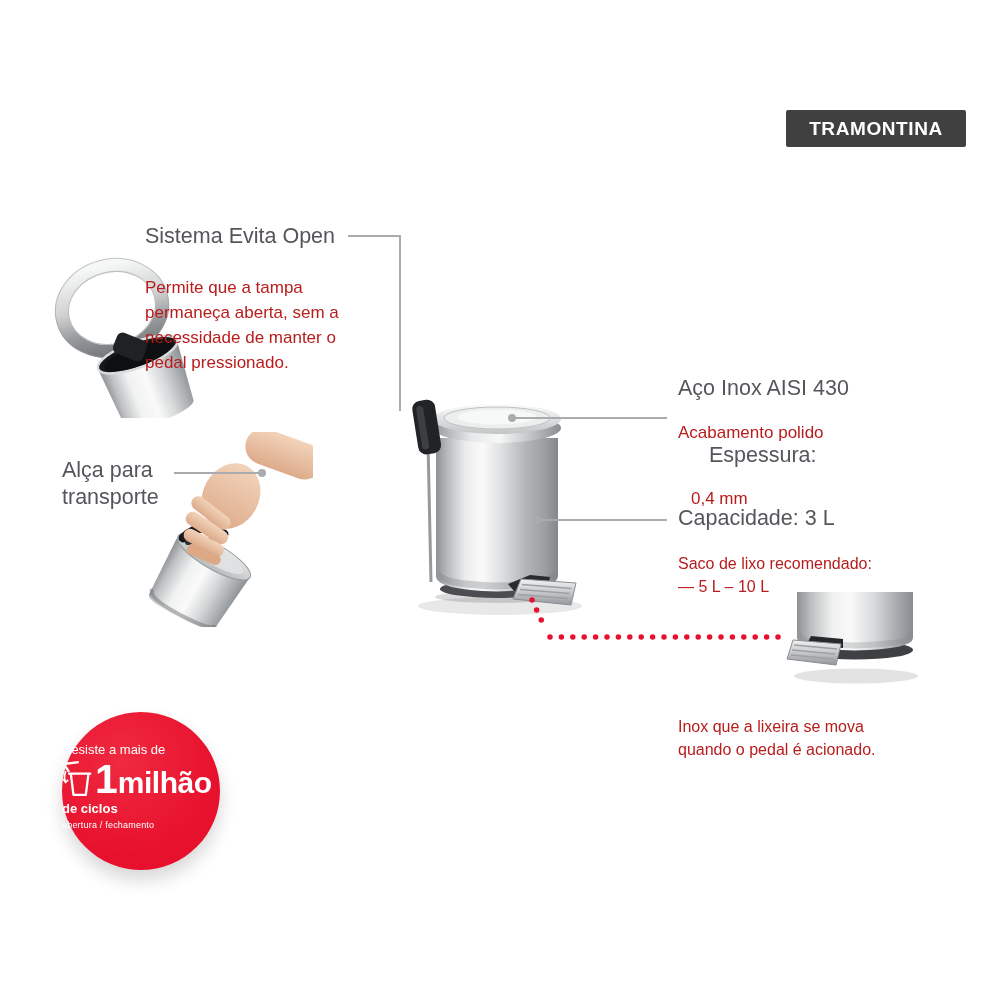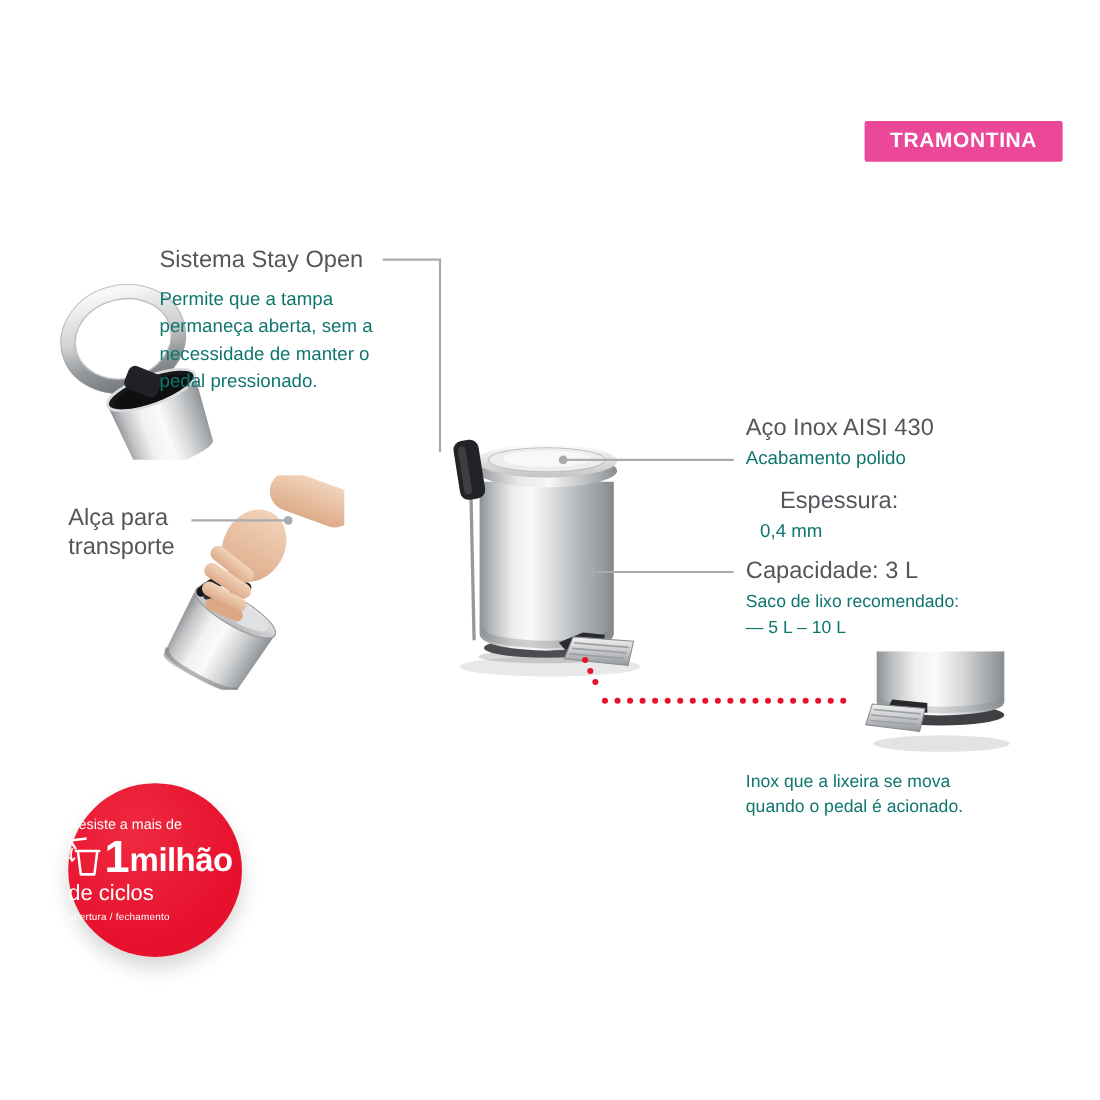--- a/index.html
+++ b/index.html
@@ -3,47 +3,47 @@
 <meta charset="utf-8">
 <style>
   html,body{margin:0;padding:0;background:#ffffff;}
   #canvas{position:relative;width:1000px;height:1000px;background:#ffffff;
           font-family:"Liberation Sans","DejaVu Sans",sans-serif;overflow:hidden;}
   .abs{position:absolute;}
   .txt{z-index:3;}
   .img{z-index:1;}
   #lines{left:0;top:0;z-index:2;pointer-events:none;}
   .h{color:#54565b;font-size:21.5px;line-height:27px;white-space:pre-line;}
-  .p{color:#0f766e;font-size:17px;line-height:25px;white-space:pre-line;}
+  .p{color:#b91c1c;font-size:17px;line-height:25px;white-space:pre-line;margin-top:16px;}
   .small{font-size:16px;line-height:23px;}
-  #logo{left:786px;top:110px;width:180px;height:37px;background:#ec4899;color:#ffffff;
+  #logo{left:786px;top:110px;width:180px;height:37px;background:#404040;color:#ffffff;
         font-weight:bold;font-size:19px;letter-spacing:0.6px;display:flex;align-items:center;
         justify-content:center;border-radius:2px;z-index:3;}
   #badge{left:62px;top:712px;width:158px;height:158px;border-radius:50%;
          background:radial-gradient(circle at 38% 30%,#ef2a40 0%,#e8112d 65%);
          box-shadow:0 10px 18px rgba(0,0,0,0.16);color:#ffffff;z-index:3;
          display:flex;flex-direction:column;align-items:flex-start;text-align:center;}
   .badge-top{margin-top:30px;font-size:13px;}
   .badge-row{display:flex;align-items:center;justify-content:center;margin-top:1px;height:42px;}
   .badge-icon{width:30px;height:40px;margin-right:3px;}
   .badge-num{font-size:41px;font-weight:bold;line-height:0.9;}
   .badge-word{font-size:30px;font-weight:bold;letter-spacing:-0.5px;margin-top:7px;}
-  .badge-mid{font-size:20px;font-weight:normal;margin-top:1px;}
+  .badge-mid{font-size:13px;font-weight:bold;margin-top:1px;}
   .badge-bot{font-size:9px;margin-top:4px;letter-spacing:0.2px;}
 </style>
 </head>
 <body>
 
 <div id="canvas">
 
   <div id="logo" class="abs">
     <span>TRAMONTINA</span>
   </div>
 
-  <div class="abs h txt" style="left:145px;top:223px;">Sistema Stay Open</div>
+  <div class="abs h txt" style="left:145px;top:223px;">Sistema Evita Open</div>
   <div class="abs p txt" style="left:145px;top:259px;width:215px;">Permite que a tampa
 permaneça aberta, sem a
 necessidade de manter o
 pedal pressionado.</div>
 
   <div class="abs h txt" style="left:62px;top:457px;">Alça para
 transporte</div>
 
   <div class="abs h txt" style="left:678px;top:375px;">Aço Inox AISI 430</div>
   <div class="abs p txt" style="left:678px;top:404px;">Acabamento polido</div>

